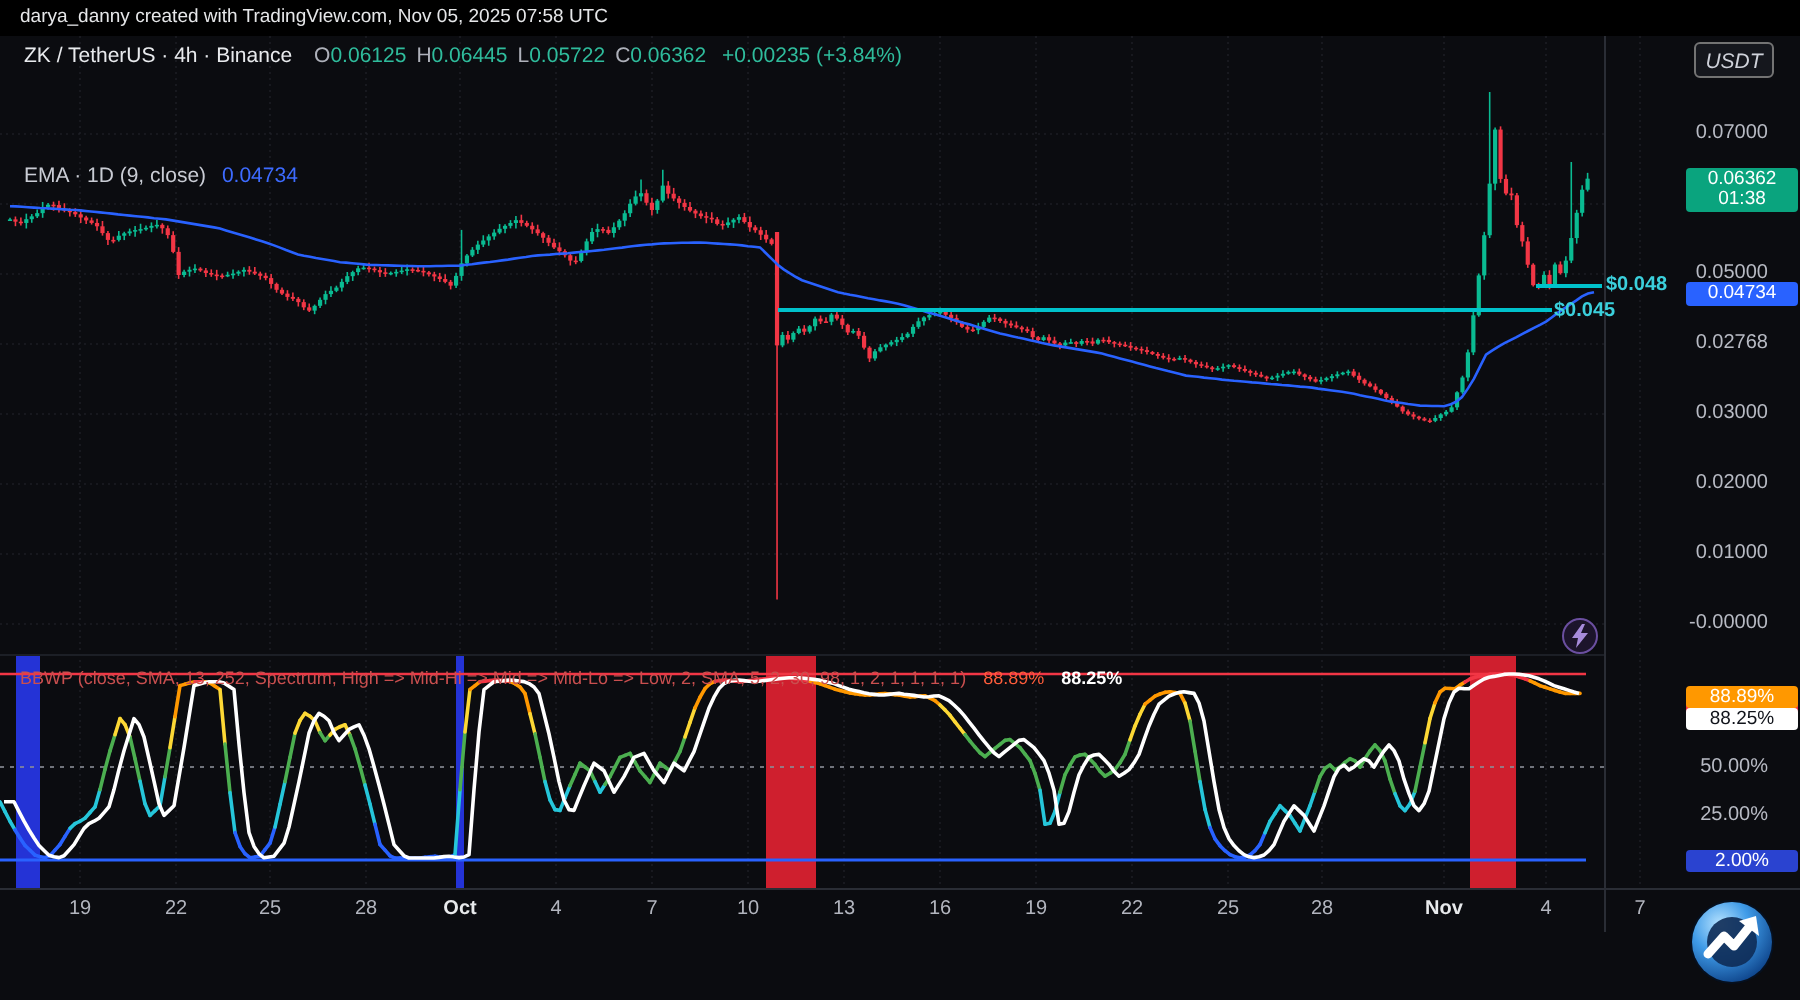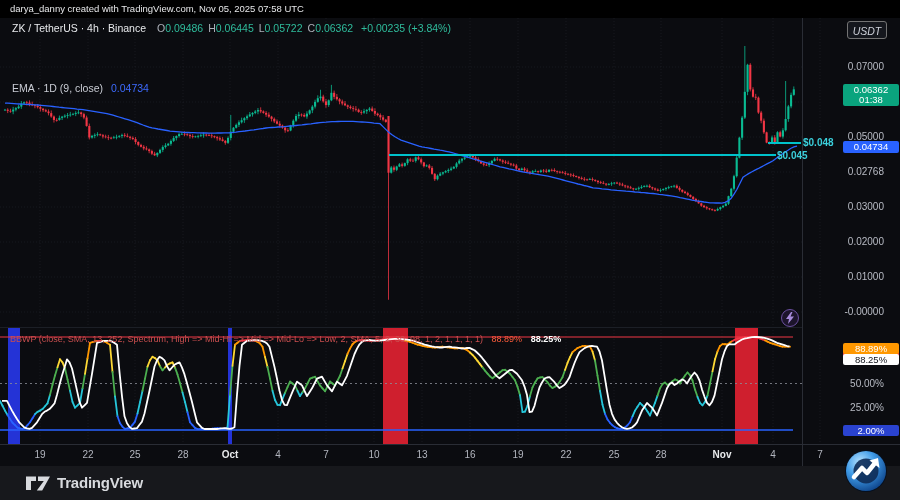--- a/index.html
+++ b/index.html
@@ -981,21 +981,21 @@
       <rect x="792.7500000000053" y="89.33000000000004" width="2.1" height="5.529999999990764" fill="#0abb92"></rect>
       <path d="M5,103.1L8,103.2L11,103.4L14,103.6L17,103.8L20,104.0L23,104.1L26,104.3L29,104.5L32,104.7L35,104.9L38,105.0L41,105.3L44,105.6L47,105.9L50,106.2L53,106.5L56,106.8L59,107.2L62,107.5L65,107.8L68,108.1L71,108.4L74,108.7L77,109.1L80,109.4L83,109.7L86,110.2L89,110.7L92,111.2L95,111.7L98,112.2L101,112.7L104,113.2L107,113.7L110,114.3L113,115.2L116,116.1L119,117.0L122,117.9L125,118.8L128,119.7L131,120.6L134,121.6L137,122.7L140,123.8L143,125.0L146,126.1L149,127.2L152,127.9L155,128.4L158,129.0L161,129.5L164,130.0L167,130.5L170,131.1L173,131.3L176,131.6L179,131.9L182,132.2L185,132.5L188,132.5L191,132.6L194,132.7L197,132.8L200,132.9L203,133.0L206,133.0L209,133.1L212,133.1L215,133.1L218,133.0L221,133.0L224,132.9L227,132.9L230,132.8L233,132.4L236,132.1L239,131.7L242,131.3L245,131.0L248,130.6L251,130.2L254,129.8L257,129.3L260,128.9L263,128.5L266,128.0L269,127.7L272,127.5L275,127.3L278,127.0L281,126.8L284,126.6L287,126.3L290,126.0L293,125.8L296,125.5L299,125.2L302,124.9L305,124.5L308,124.1L311,123.8L314,123.4L317,123.0L320,122.7L323,122.4L326,122.2L329,121.9L332,121.7L335,121.6L338,121.5L341,121.4L344,121.4L347,121.3L350,121.3L353,121.4L356,121.6L359,121.8L362,122.0L365,122.2L368,122.4L371,122.7L374,123.1L377,123.4L380,123.7L383,126.6L386,129.6L389,132.5L392,134.8L395,136.7L398,138.5L401,140.1L404,141.1L407,142.1L410,143.1L413,144.1L416,145.1L419,146.1L422,146.8L425,147.4L428,147.9L431,148.5L434,149.1L437,149.6L440,150.2L443,150.7L446,151.3L449,151.9L452,152.6L455,153.5L458,154.4L461,155.3L464,156.2L467,157.0L470,157.9L473,158.8L476,159.7L479,160.6L482,161.5L485,162.3L488,163.2L491,164.1L494,165.0L497,165.9L500,166.8L503,167.4L506,168.1L509,168.8L512,169.4L515,170.1L518,170.8L521,171.5L524,172.1L527,172.7L530,173.2L533,173.7L536,174.2L539,174.7L542,175.2L545,175.7L548,176.2L551,176.8L554,177.6L557,178.4L560,179.2L563,180.0L566,180.8L569,181.6L572,182.4L575,183.2L578,184.0L581,184.7L584,185.5L587,186.2L590,187.0L593,187.8L596,188.1L599,188.4L602,188.8L605,189.1L608,189.4L611,189.8L614,190.1L617,190.4L620,190.6L623,190.9L626,191.2L629,191.4L632,191.7L635,192.0L638,192.2L641,192.5L644,192.7L647,193.0L650,193.3L653,193.5L656,193.8L659,194.3L662,194.7L665,195.1L668,195.5L671,195.9L674,196.4L677,196.9L680,197.6L683,198.2L686,198.8L689,199.4L692,200.1L695,200.7L698,201.1L701,201.5L704,202.0L707,202.4L710,202.8L713,202.9L716,203.0L719,203.0L722,203.1L725,202.3L728,200.9L731,198.5L734,194.2L737,189.3L740,183.3L743,177.3L746,175.3L749,173.4L752,171.7L755,170.2L758,168.7L761,167.1L764,165.5L767,163.9L770,162.4L773,160.8L776,158.6L779,156.3L782,154.3L785,152.3L788,150.3L791,148.2L794,146.8L797,146.1" stroke="#2962ff" stroke-width="1.3" fill="none"></path>
       <line x1="768" y1="143" x2="801" y2="143" stroke="#00c2cb" stroke-width="2"></line>
       <line x1="389" y1="155" x2="776" y2="155" stroke="#00c2cb" stroke-width="2"></line>
       <line x1="802.5" y1="18" x2="802.5" y2="466" stroke="#2a2d35" stroke-width="1"></line>
       <line x1="0" y1="327.5" x2="802" y2="327.5" stroke="#1c1f26" stroke-width="1"></line>
       <line x1="0" y1="444.5" x2="900" y2="444.5" stroke="#2a2d35" stroke-width="1"></line>
     </svg>
 
   <div class="legend1">
-    <span class="sym">ZK / TetherUS · 4h · Binance</span><span id="ohlc"><span class="olabel">O</span><span class="oval">0.09486</span><span class="olabel">H</span><span class="oval">0.06445</span><span class="olabel">L</span><span class="oval">0.05722</span><span class="olabel">C</span><span class="oval">0.06362</span></span>
+    <span class="sym">ZK / TetherUS · 4h · Binance</span><span id="ohlc"><span class="olabel">O</span><span class="oval">0.06125</span><span class="olabel">H</span><span class="oval">0.06445</span><span class="olabel">L</span><span class="oval">0.05722</span><span class="olabel">C</span><span class="oval">0.06362</span></span>
     <span class="chg">+0.00235 (+3.84%)</span>
   </div>
 
   <div class="legend2">
     <span class="iname">EMA · 1D (9, close)</span>
     <span class="ival">0.04734</span>
   </div>
 
   <div class="usdt">USDT</div>
 
@@ -1004,29 +1004,20 @@
     <span class="bv1">88.89%</span>
     <span class="bv2">88.25%</span>
   </div>
 
   <div class="bolt">
     <svg width="10" height="12" viewBox="0 0 10 12">
       <polygon points="6,0 1,7 4,7 3,12 9,4.5 5.5,4.5 7.5,0" fill="#a78bdb"></polygon>
     </svg>
   </div>
 
-  <div class="footer">
-    <div class="brand">
-      <svg width="24" height="17" viewBox="0 0 24 17">
-        <path d="M0,2.5 h10 v4.5 h-5 v9 h-5 z" fill="#d8dade"></path>
-        <path d="M12,2.5 h12 l-7.8,14 h-5.4 l7,-9.5 h-5.8 z" fill="#d8dade"></path>
-      </svg>
-      <span>TradingView</span>
-    </div>
-  </div>
 
   <div class="tvball">
     <svg width="44" height="44" viewBox="0 0 44 44">
       <defs>
         <radialGradient id="ballg" cx="35%" cy="28%" r="80%">
           <stop offset="0%" stop-color="#b7e3ff"></stop>
           <stop offset="45%" stop-color="#3f9be8"></stop>
           <stop offset="100%" stop-color="#0b3f85"></stop>
         </radialGradient>
       </defs>

